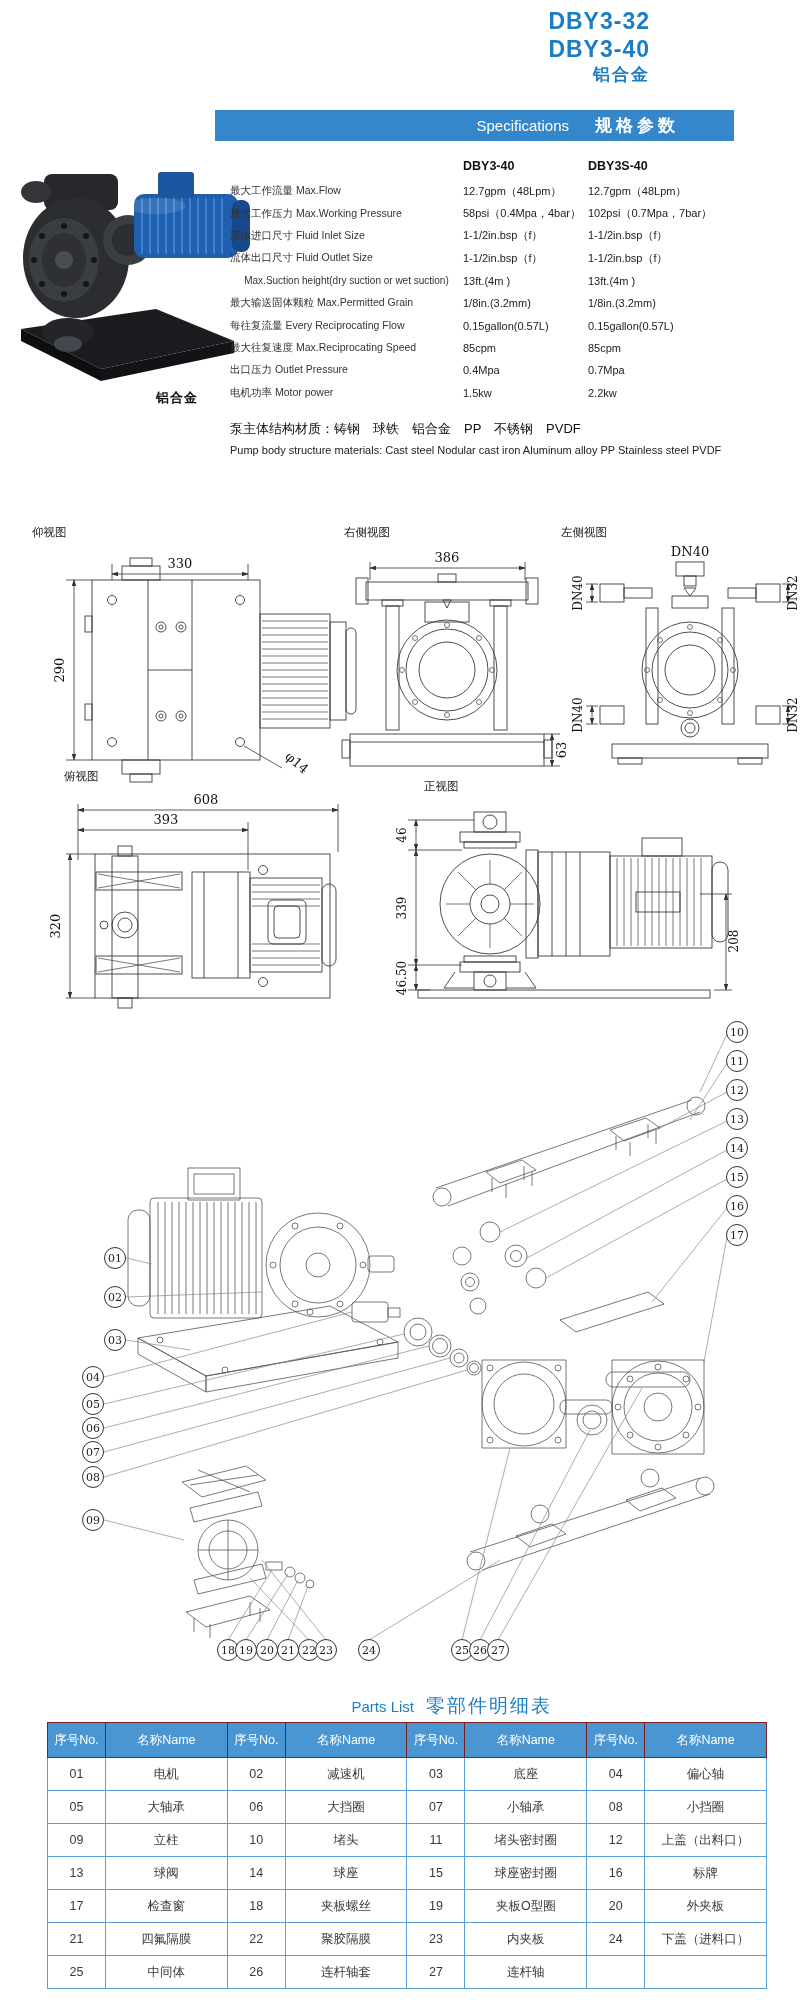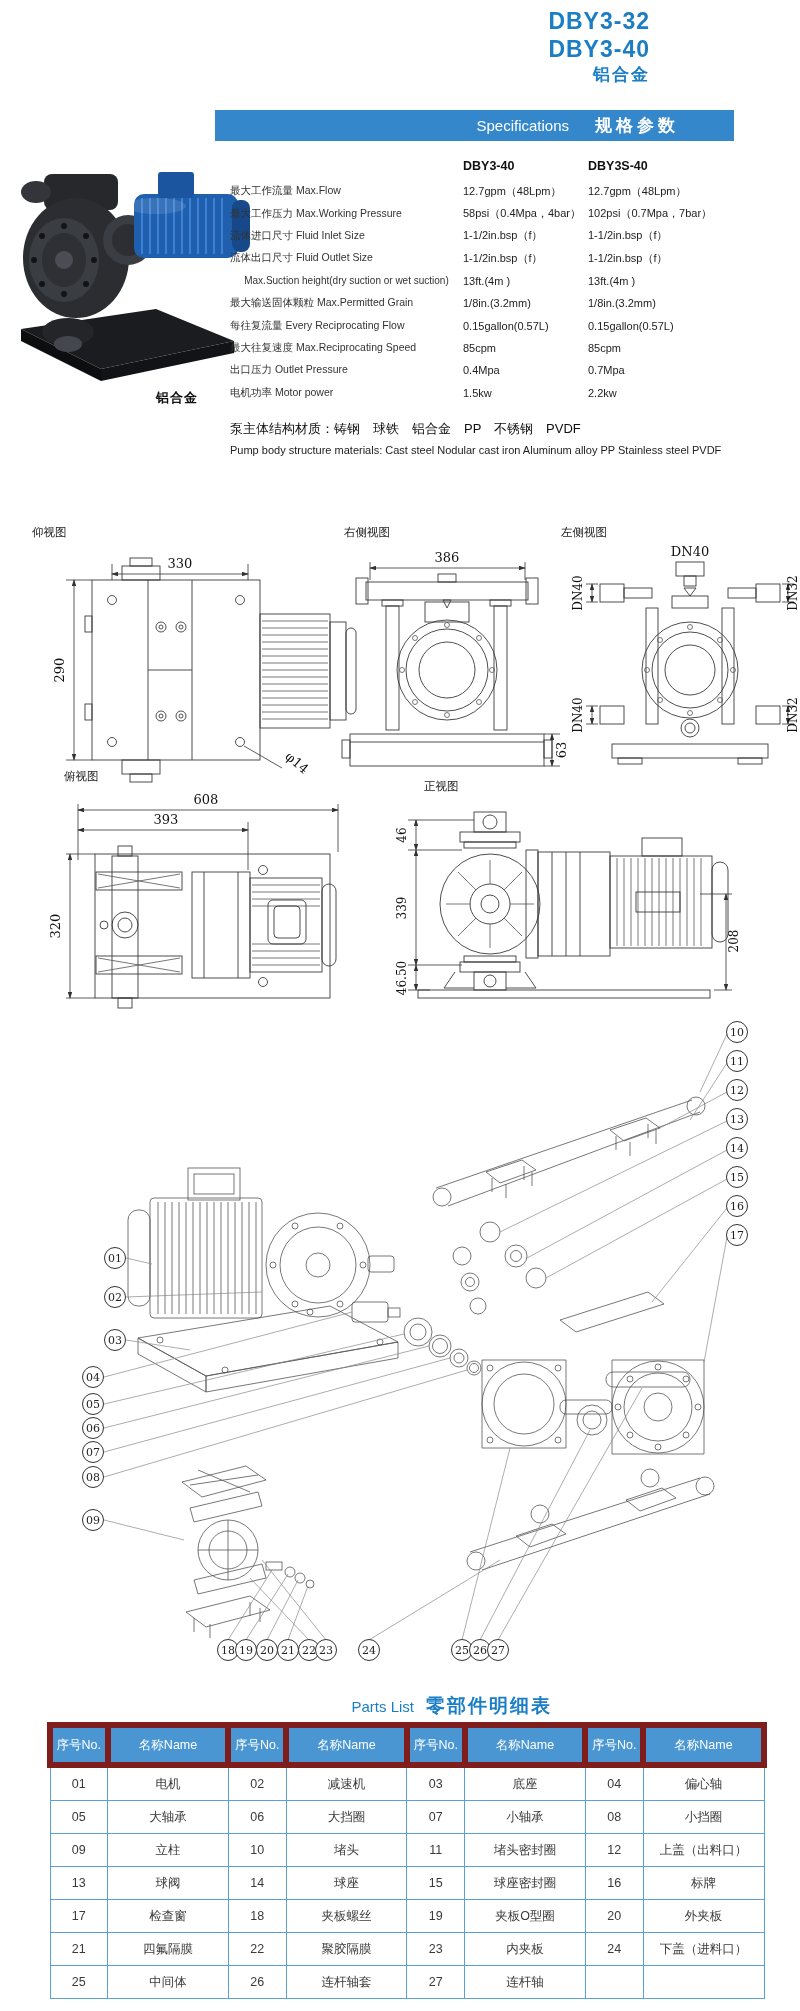--- a/index.html
+++ b/index.html
@@ -38,24 +38,24 @@
   .dimtxt{font-family:"DejaVu Serif",serif;font-size:13px;fill:#111;}
   .dimtxt-s{font-family:"DejaVu Serif",serif;font-size:12px;fill:#111;}
   .viewlbl{font-family:"Liberation Sans",sans-serif;font-size:11.5px;fill:#222;}
   .leader{stroke:#888;stroke-width:0.7;fill:none;}
   .callout circle{stroke:#333;stroke-width:1;fill:#fff;}
   .callout text{font-family:"DejaVu Serif",serif;font-size:11px;fill:#222;text-anchor:middle;}
   
   .parts-header{position:absolute;left:0;top:1693px;width:552px;display:flex;justify-content:flex-end;
                 align-items:baseline;gap:12px;color:#1b7ec4;}
   .parts-header .en{font-size:15px;}
-  .parts-header .cn{font-size:19px;font-weight:bold;letter-spacing:2px;text-align:right;}
+  .parts-header .cn{font-size:19px;font-weight:normal;letter-spacing:2px;text-align:right;}
   table.parts{position:absolute;left:47px;top:1722px;width:720px;border-collapse:collapse;
               font-size:12.5px;color:#3a3a3a;}
-  table.parts th{background:#4a96d3;color:#fff;font-weight:normal;height:32px;border:6px solid #7f1d1d;}
+  table.parts th{background:#4a96d3;color:#fff;font-weight:normal;height:32px;border:1px solid #7f1d1d;}
   table.parts td{height:30px;text-align:center;border:1px solid #5b9fd8;background:#fff;}
   col.cno{width:58px;} col.cname{width:122px;}
 </style>
 </head>
 <body>
 
 <div class="page">
 
   <div class="title-block">
     <div class="title-model">DBY3-32</div>

